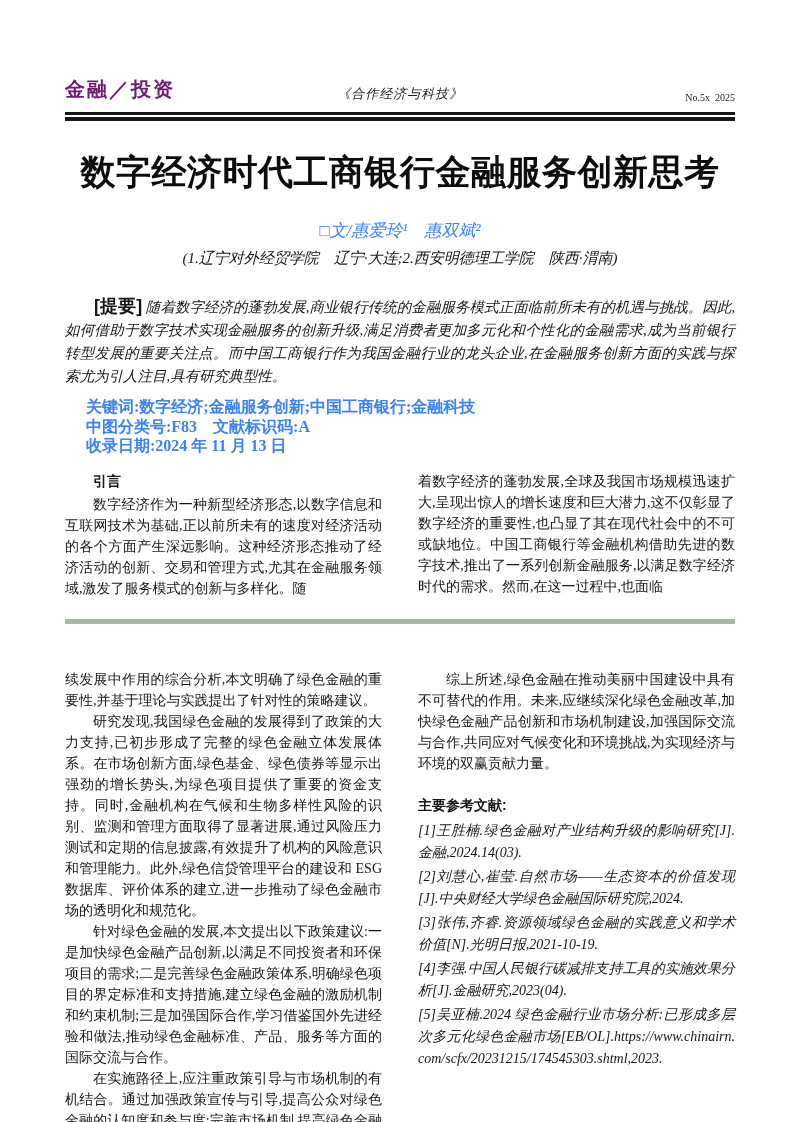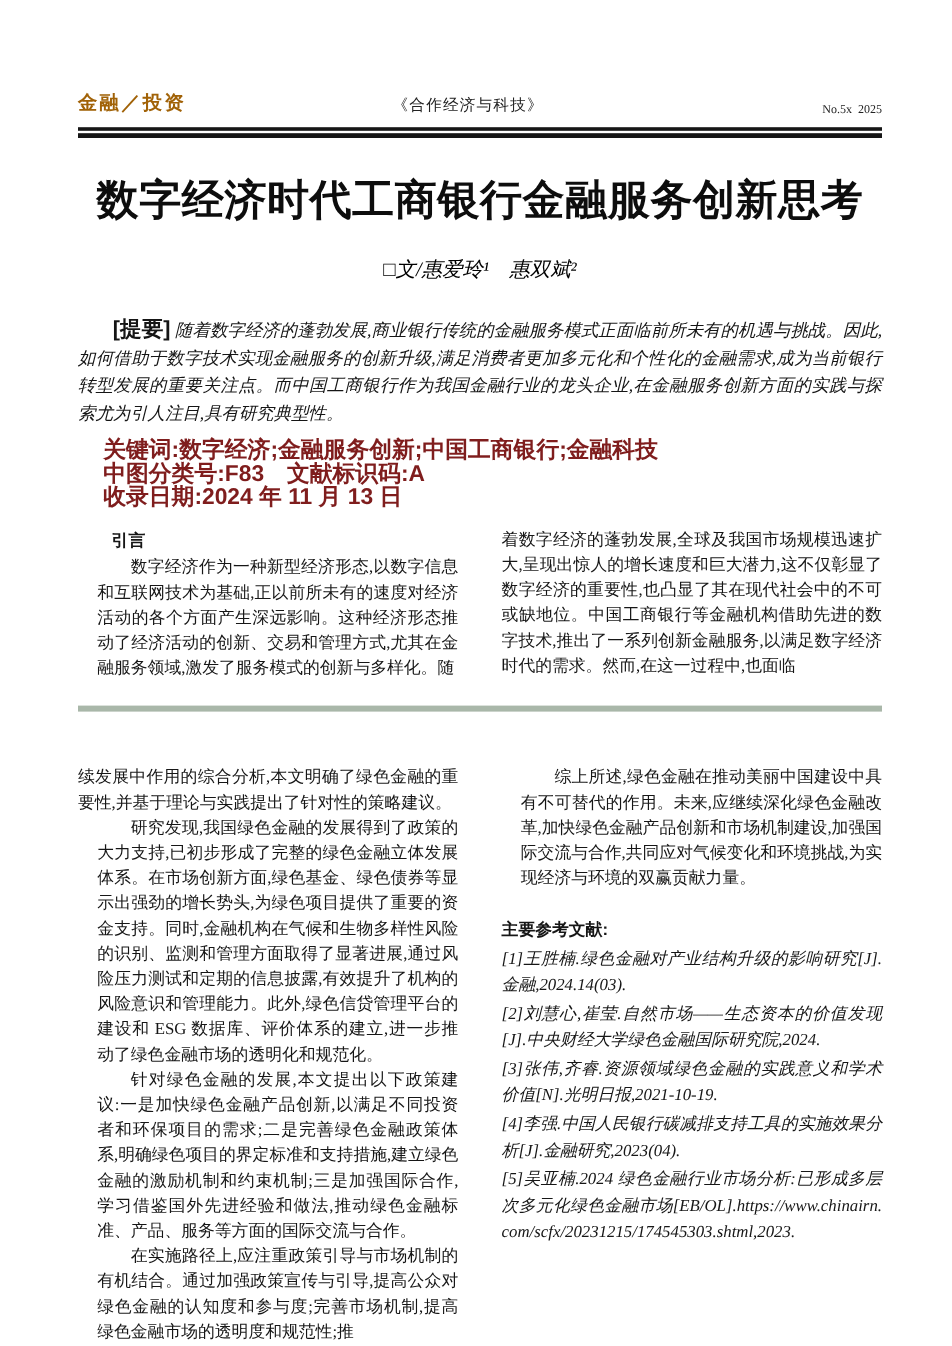--- a/index.html
+++ b/index.html
@@ -8,49 +8,49 @@
     width:793px; height:1122px; overflow:hidden;
     font-family:"Liberation Serif", serif;
     color:#1c1c1c;
   }
   .page { width:793px; height:1122px; padding:76px 58px 0 65px; }
 
   
   .journal-header { display:flex; align-items:flex-end; justify-content:space-between; }
   .jh-section {
     font-family:"Liberation Sans", sans-serif;
-    font-size:16px; font-weight:600; color:#a16207; letter-spacing:2px;
+    font-size:20px; font-weight:600; color:#701a75; letter-spacing:2px;
   }
-  .jh-name { font-size:13px; color:#222; letter-spacing:1px; transform:translateX(-30px); }
+  .jh-name { font-size:13px; font-style:italic; color:#222; letter-spacing:1px; transform:translateX(-30px); }
   .jh-issue { font-size:10px; color:#222; white-space:pre; }
   .header-rule { margin-top:9px; border-top:3px solid #161616; border-bottom:4px solid #161616; height:9px; }
 
   
   .article-title {
     margin-top:28px; text-align:center;
     font-family:"Liberation Sans", sans-serif;
     font-size:35px; font-weight:900; color:#0d0d0d; letter-spacing:0.5px;
   }
-  .byline { margin-top:23px; text-align:center; font-style:italic; font-size:17px; color:#000000; }
+  .byline { margin-top:23px; text-align:center; font-style:italic; font-size:17px; color:#3b82f6; }
   .affiliation { margin-top:7px; text-align:center; font-style:italic; font-size:15px; color:#141414; }
 
   
   .abstract {
     margin-top:27px; text-align:justify; font-style:italic;
     font-size:14.5px; line-height:23px; text-indent:2em; color:#151515;
   }
   .abstract .abstract-label { font-style:normal; font-weight:bold; font-family:"Liberation Sans", sans-serif; font-size:18px; }
-  .meta-block { margin-top:9px; padding-left:21px; font-family:Liberation Sans, sans-serif; font-weight:bold; font-size:19px; line-height:19.5px; color:#7f1d1d; }
+  .meta-block { margin-top:9px; padding-left:21px; font-family:Liberation Serif, serif; font-weight:bold; font-size:16px; line-height:19.5px; color:#3b82f6; }
 
   
   .columns { display:flex; gap:36px; text-align:justify; font-size:14px; line-height:21px; color:#161616; }
   .col { width:323px; }
   .top-columns { margin-top:15px; }
   .intro-heading { font-family:"Liberation Sans", sans-serif; font-weight:bold; font-size:14px; margin-left:2em; margin-bottom:2px; }
-  p.indent { text-indent:2em;margin-left:16px; }
+  p.indent { text-indent:2em; }
   p.noindent { text-indent:0; }
 
   .section-divider { margin-top:20px; height:5px; background:#a9b7a9; }
 
   .bottom-columns { margin-top:45px; }
 
   .refs-heading { font-family:"Liberation Sans", sans-serif; font-weight:bold; font-size:14px; margin-top:21px; margin-bottom:4px; }
   .ref { font-style:italic; font-size:14px; line-height:22px; text-align:justify; margin-bottom:2px; word-break:break-all; }
 </style>
 </head>
@@ -60,20 +60,21 @@
 
   <div class="journal-header">
     <span class="jh-section">金融／投资</span>
     <span class="jh-name">《合作经济与科技》</span>
     <span class="jh-issue">No.5x  2025</span>
   </div>
   <div class="header-rule"></div>
 
   <h1 class="article-title">数字经济时代工商银行金融服务创新思考</h1>
   <div class="byline">□文/惠爱玲¹　惠双斌²</div>
+  <div class="affiliation">(1.辽宁对外经贸学院　辽宁·大连;2.西安明德理工学院　陕西·渭南)</div>
 
   <p class="abstract"><span class="abstract-label">[提要]</span>
     <span>随着数字经济的蓬勃发展,商业银行传统的金融服务模式正面临前所未有的机遇与挑战。因此,如何借助于数字技术实现金融服务的创新升级,满足消费者更加多元化和个性化的金融需求,成为当前银行转型发展的重要关注点。而中国工商银行作为我国金融行业的龙头企业,在金融服务创新方面的实践与探索尤为引人注目,具有研究典型性。</span></p>
 
   <div class="meta-block">
     <div>关键词:数字经济;金融服务创新;中国工商银行;金融科技</div>
     <div>中图分类号:F83　文献标识码:A</div>
     <div>收录日期:2024 年 11 月 13 日</div>
   </div>
 

